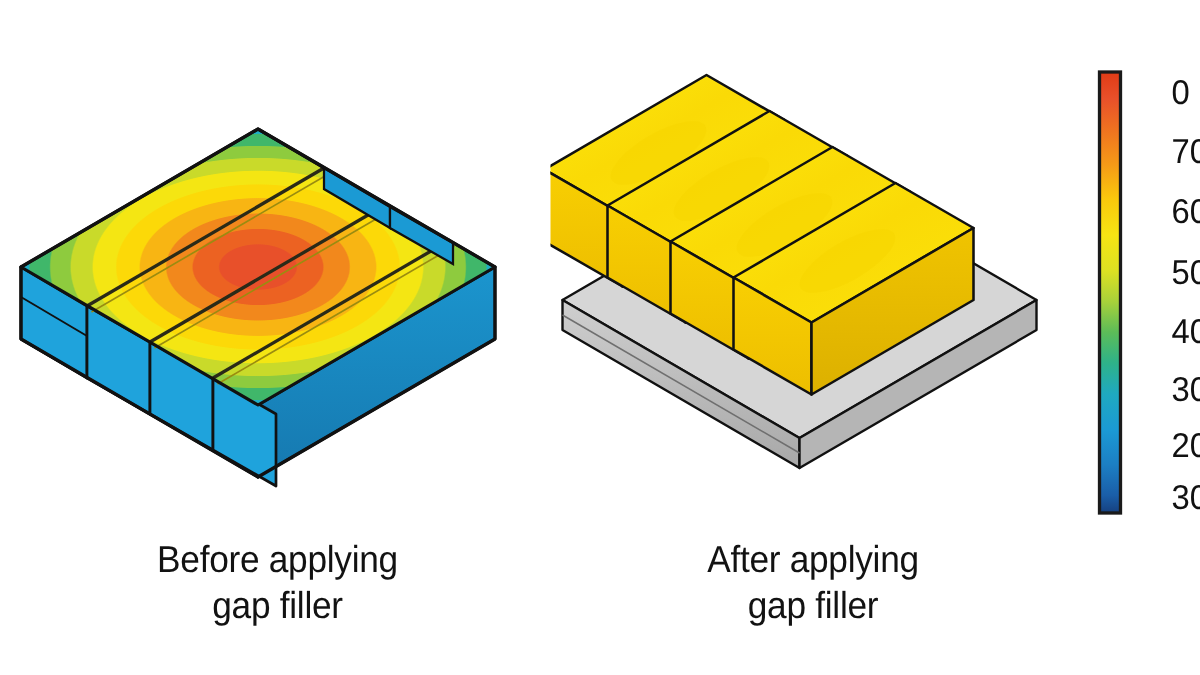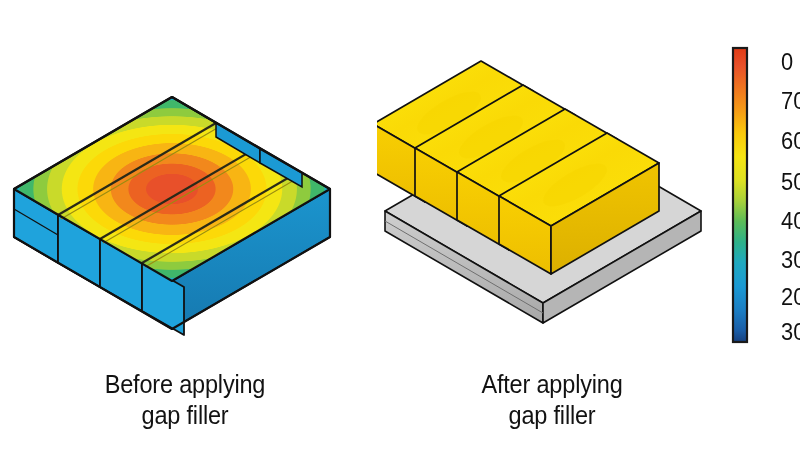--- a/index.html
+++ b/index.html
@@ -15,24 +15,23 @@
     position: relative;
     width: 800px;
     height: 450px;
     background: #ffffff;
     overflow: hidden;
   }
   .panel {
     position: absolute;
     top: 0;
     height: 410px;
-    margin-top: 11px;
   }
   #panel-before { left: 0px;   width: 370px; }
-  #panel-after  { left: 377px; width: 350px; }
+  #panel-after  { left: 367px; width: 350px; }
 
   .diagram-svg {
     position: absolute;
     top: 30px;
     left: 0;
     width: 100%;
     height: 320px;
     display: block;
   }
 

